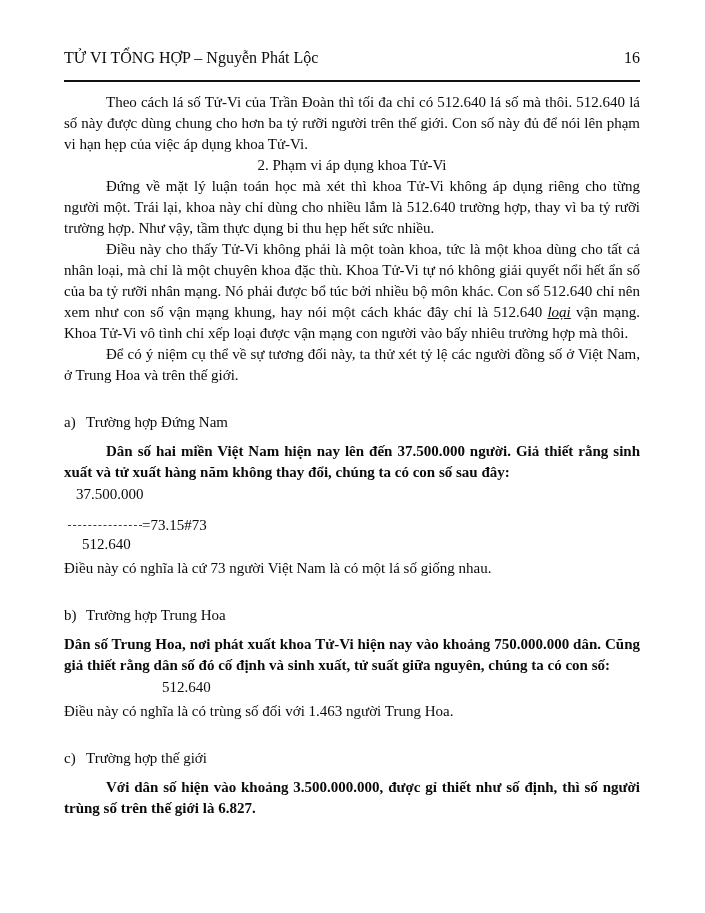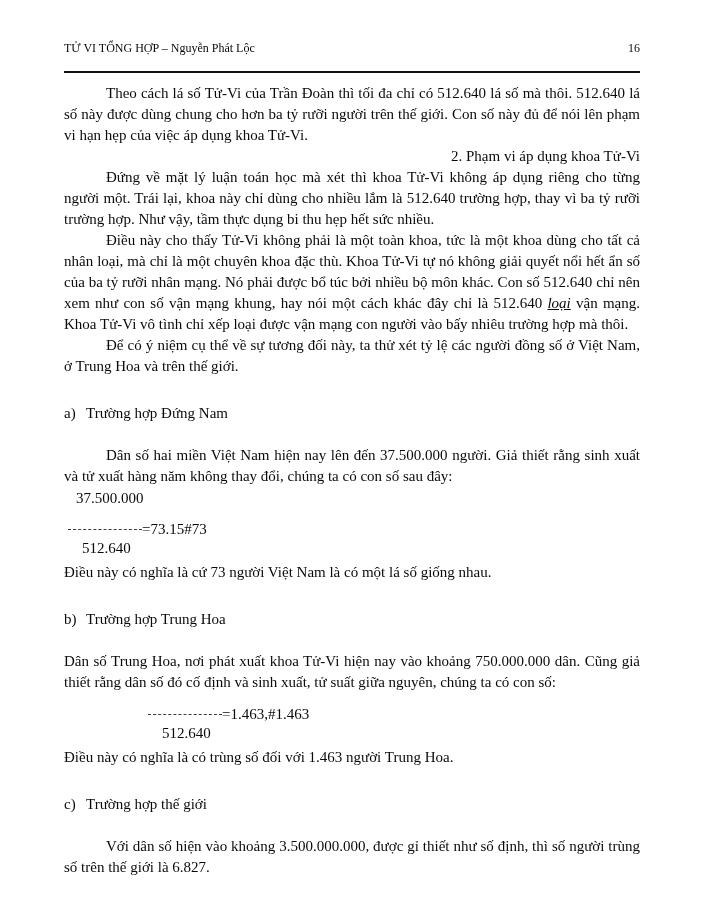--- a/index.html
+++ b/index.html
@@ -12,41 +12,42 @@
     font-size: 15px;
     line-height: 21px;
     overflow: hidden;
     box-sizing: border-box;
     padding: 38px 65px 0 64px;
   }
   .page-header {
     display: flex;
     justify-content: space-between;
     align-items: baseline;
-    font-size: 12px;
+    font-size: 16px;
+    margin-top: 9px;
   }
   .header-rule {
     border: 0;
     border-top: 2px solid #111;
     margin: 12px 0 0 0;
   }
   .para {
     margin: 0;
     text-align: justify;
     text-indent: 42px;
   }
   .para.no-indent { text-indent: 0; }
   .first-para { margin-top: 10px; }
-  .section-heading { margin: 0; text-align: right; }
+  .section-heading { margin: 0; text-align: center; }
   .em-u { font-style: italic; text-decoration: underline; }
   .case-heading {
     margin: 26px 0 0 0;
   }
   .case-heading .case-label { display: inline-block; min-width: 22px; }
-  .case-body { margin-top: 21px; }
+  .case-body { margin-top: 8px; font-weight: bold; }
   .formula {
     margin: 2px 0 0 4px;
     line-height: 19px;
   }
   .formula.indented { margin-left: 84px; }
   .f-num { padding-left: 8px; }
   .f-mid { display: flex; align-items: center; margin-top: 12px; }
   .f-bar {
     display: inline-block;
     width: 74px;
@@ -83,22 +84,18 @@
       <span class="f-bar"></span>
       <span>=73.15#73</span>
     </div>
   <div class="f-den">512.640</div>
 </div>
 <p class="para conclusion">Điều này có nghĩa là cứ 73 người Việt Nam là có một lá số giống nhau.</p>
 
 <p class="para no-indent case-heading"><span class="case-label">b)</span><span>Trường hợp Trung Hoa</span></p>
 <p class="para no-indent case-body">Dân số Trung Hoa, nơi phát xuất khoa Tử-Vi hiện nay vào khoảng 750.000.000 dân. Cũng giả thiết rằng dân số đó cố định và sinh xuất, tử suất giữa nguyên, chúng ta có con số:</p>
 <div class="formula indented">
-  <div class="f-mid">
-      <span class="f-bar"></span>
-      <span>=1.463,#1.463</span>
-    </div>
   <div class="f-den">512.640</div>
 </div>
 <p class="para conclusion">Điều này có nghĩa là có trùng số đối với 1.463 người Trung Hoa.</p>
 
 <p class="para no-indent case-heading"><span class="case-label">c)</span><span>Trường hợp thế giới</span></p>
 <p class="para case-body">Với dân số hiện vào khoảng 3.500.000.000, được gỉ thiết như số định, thì số người trùng số trên thế giới là 6.827.</p>
 
 </body></html>

